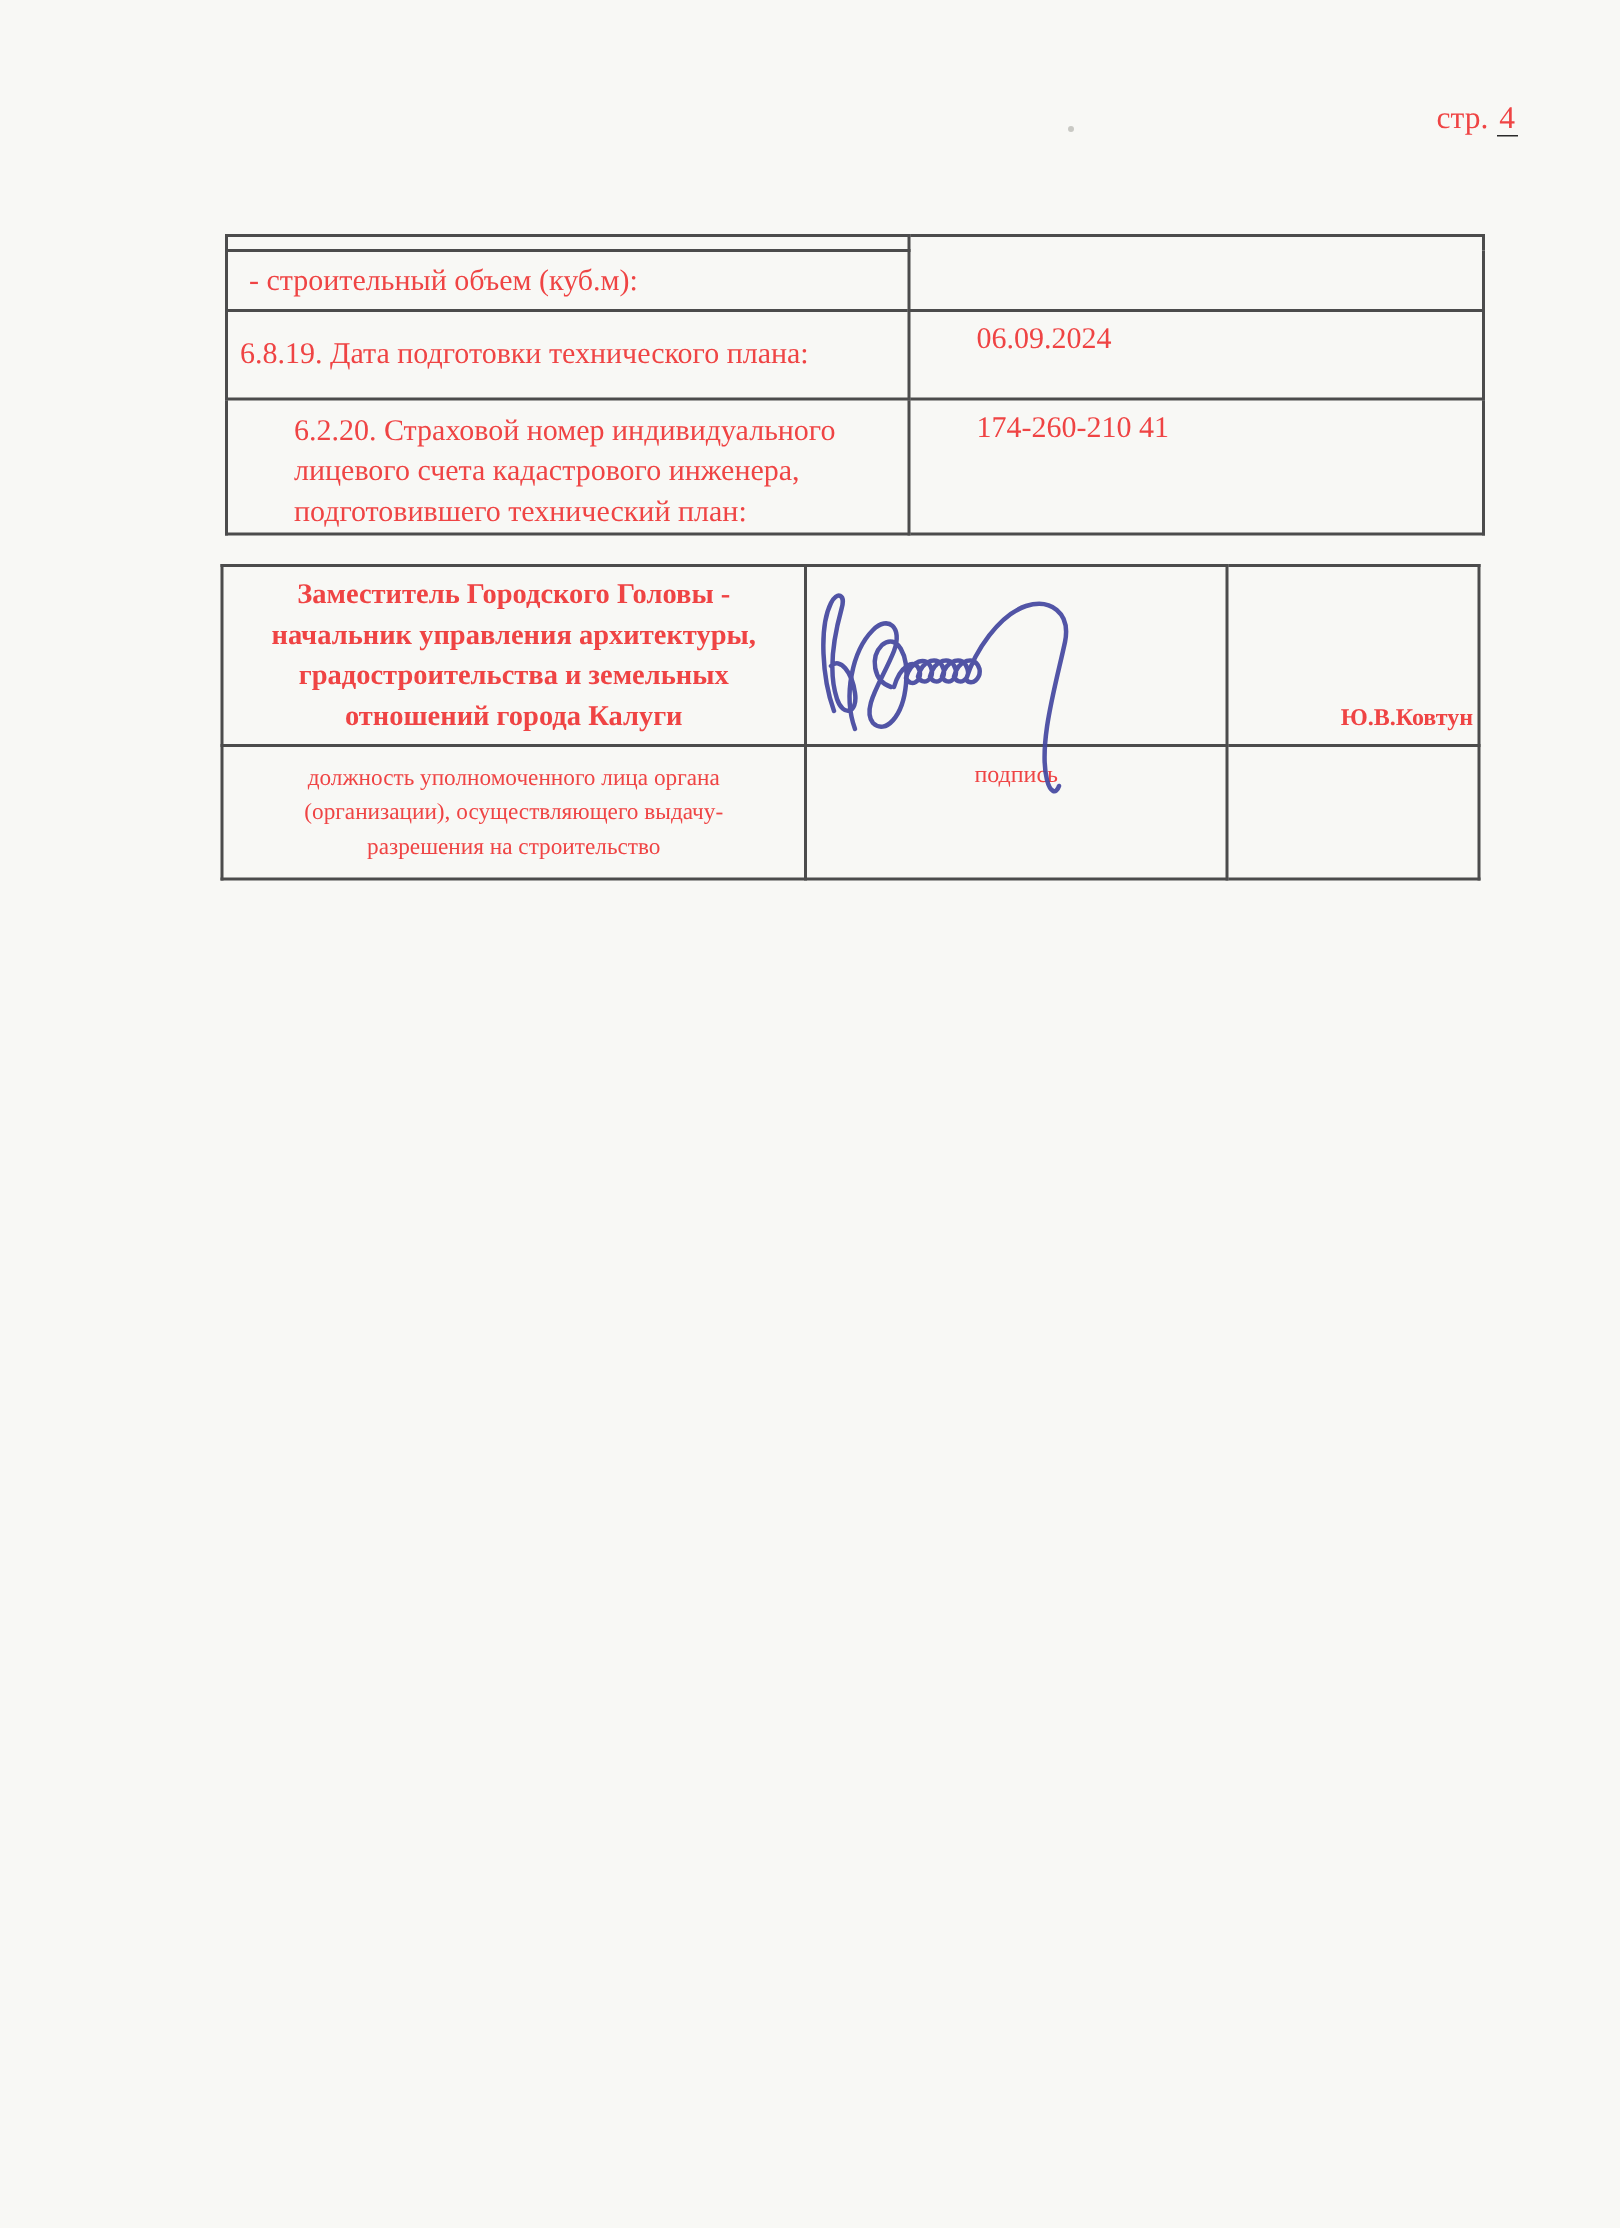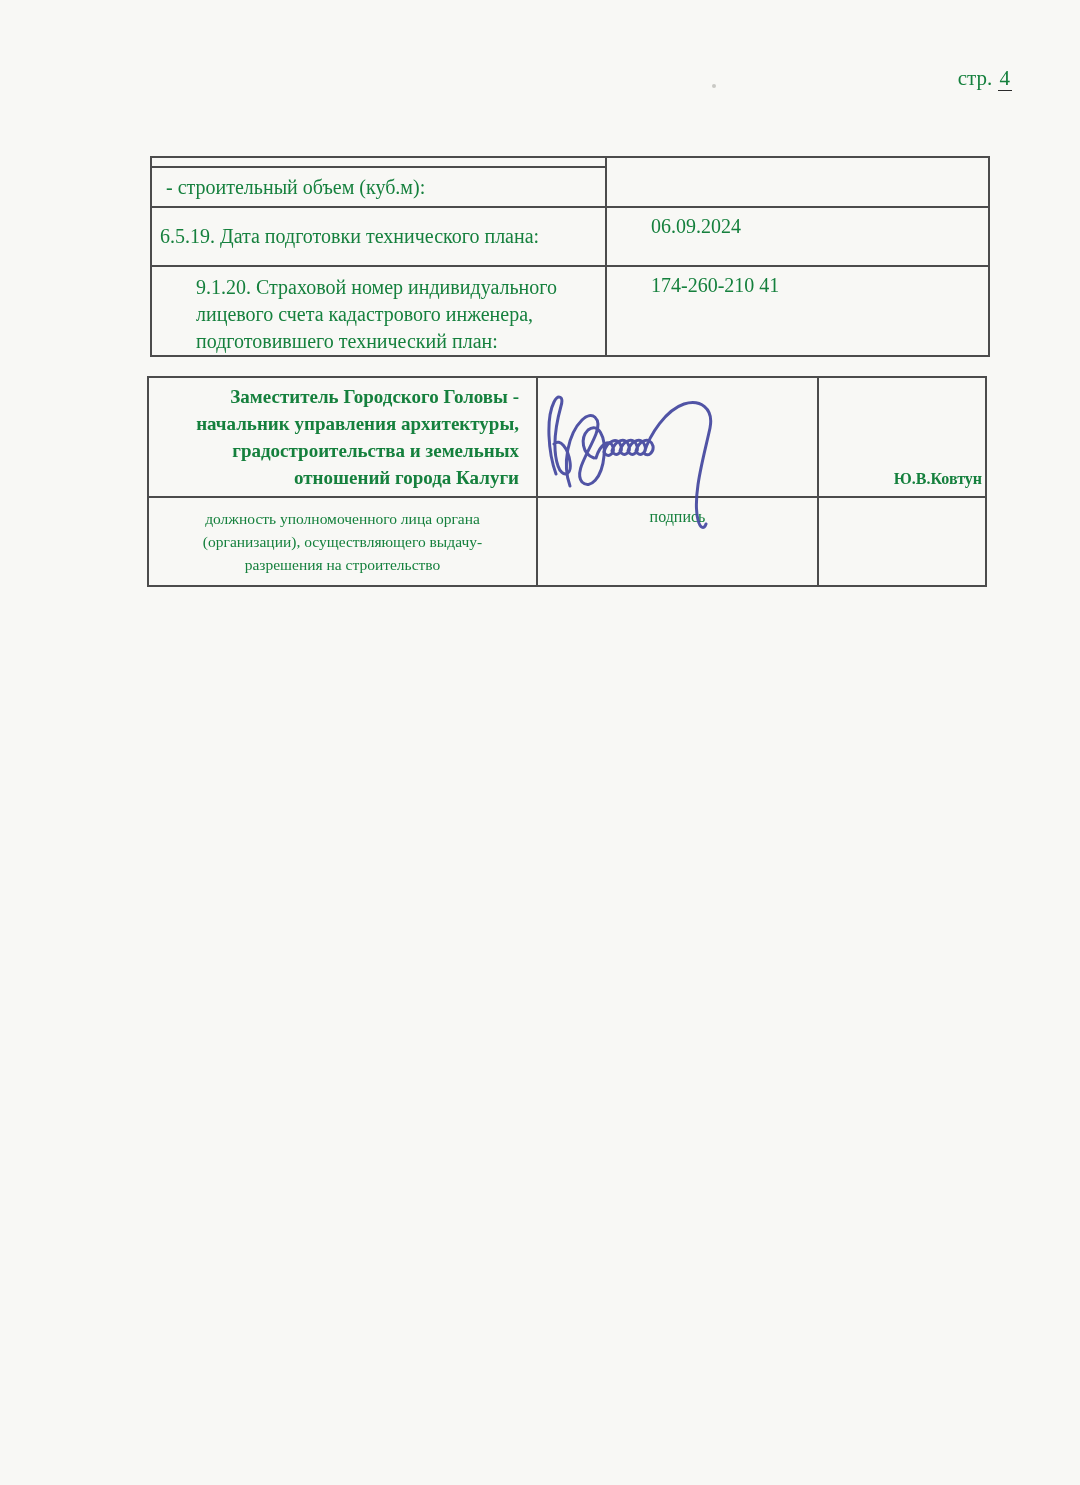--- a/index.html
+++ b/index.html
@@ -1,21 +1,21 @@
 <!DOCTYPE html>
 <html><head>
 <meta charset="utf-8">
 <style>
   html,body { margin:0; padding:0; }
   .page {
     position:relative;
     width:1080px; height:1485px;
     background:#f8f8f5;
     font-family:"Liberation Serif","DejaVu Serif",serif;
-    color:#15803d;
+    color:#ef4444;
     overflow:hidden;
   }
   
   .page-num {
     position:absolute; top:66px; right:68px;
     font-size:21px;
     white-space:nowrap;
   }
   .page-num .num { border-bottom:1.5px solid #2a2a2a; padding:0 2px; }
 
@@ -39,21 +39,21 @@
   .t1 .r2 td { height:50px; }
   .t1 .r3 td { height:80px; }
   .t1 .r2 .lbl { vertical-align:middle; }
   .t1 .r2 .val, .t1 .r3 td { vertical-align:top; padding-top:7px;padding-left:44px; }
   .t1 .r3 .lbl { line-height:27px; }
 
   
   .t2 {
     position:absolute; left:147px; top:376px; width:838px;
   }
-  .t2 .rA td { height:110px;text-align:right; }
+  .t2 .rA td { height:110px; }
   .t2 .rB td { height:76px; }
   .t2 .cell-title {
     vertical-align:middle; text-align:center;
     font-weight:bold; font-size:19px; line-height:27px;
     padding:0 17px;
   }
   .t2 .cell-sig { position:relative; }
   .t2 .cell-name {
     vertical-align:bottom; text-align:right;
     font-weight:bold; font-size:16px;
@@ -94,25 +94,25 @@
       </colgroup>
     <tbody>
         <tr class="sliver">
       <td></td>
       <td rowspan="2"></td>
     </tr>
     <tr class="r1">
       <td class="lbl">- строительный объем (куб.м):</td>
     </tr>
     <tr class="r2">
-      <td class="lbl">6.5.19. Дата подготовки технического плана:</td>
+      <td class="lbl">6.8.19. Дата подготовки технического плана:</td>
       <td class="val">06.09.2024</td>
     </tr>
     <tr class="r3">
-      <td class="lbl">9.1.20. Страховой номер индивидуального лицевого счета кадастрового инженера, подготовившего технический план:</td>
+      <td class="lbl">6.2.20. Страховой номер индивидуального лицевого счета кадастрового инженера, подготовившего технический план:</td>
       <td class="val">174-260-210 41</td>
     </tr>
   </tbody>
     </table>
 
   <table class="t2">
     <colgroup>
         <col style="width:389px">
         <col style="width:281px">
         <col style="width:168px">

